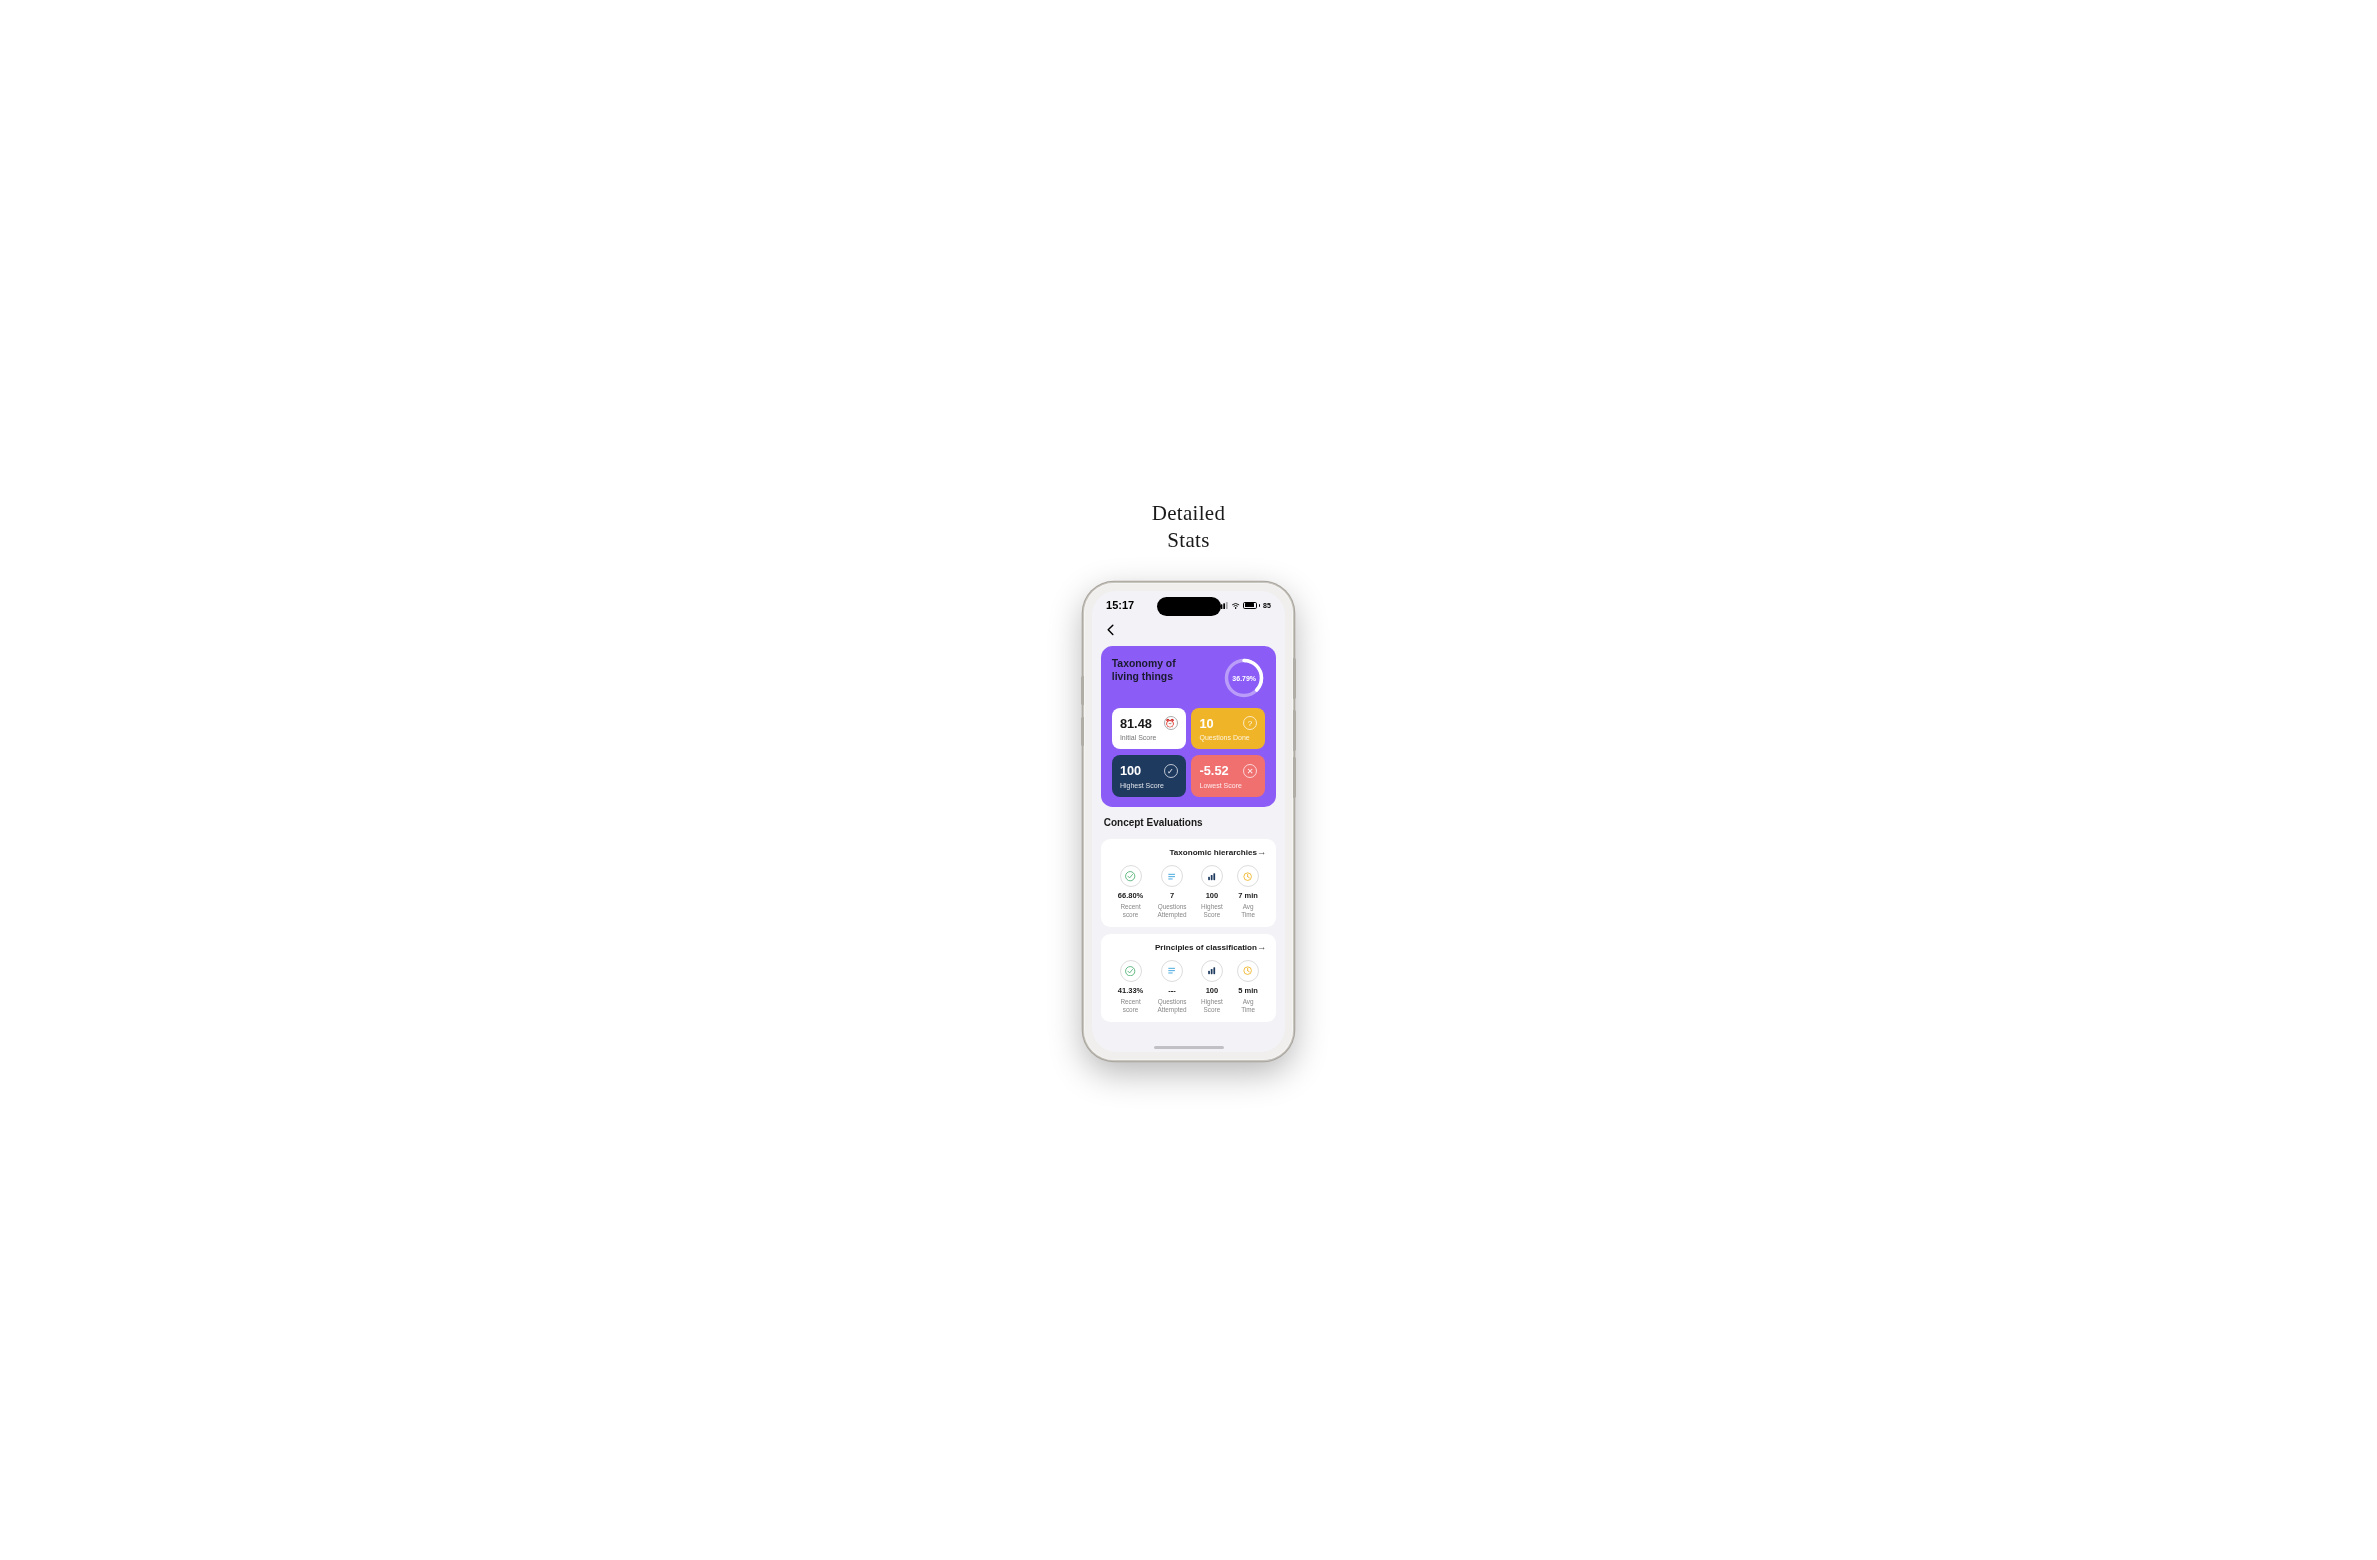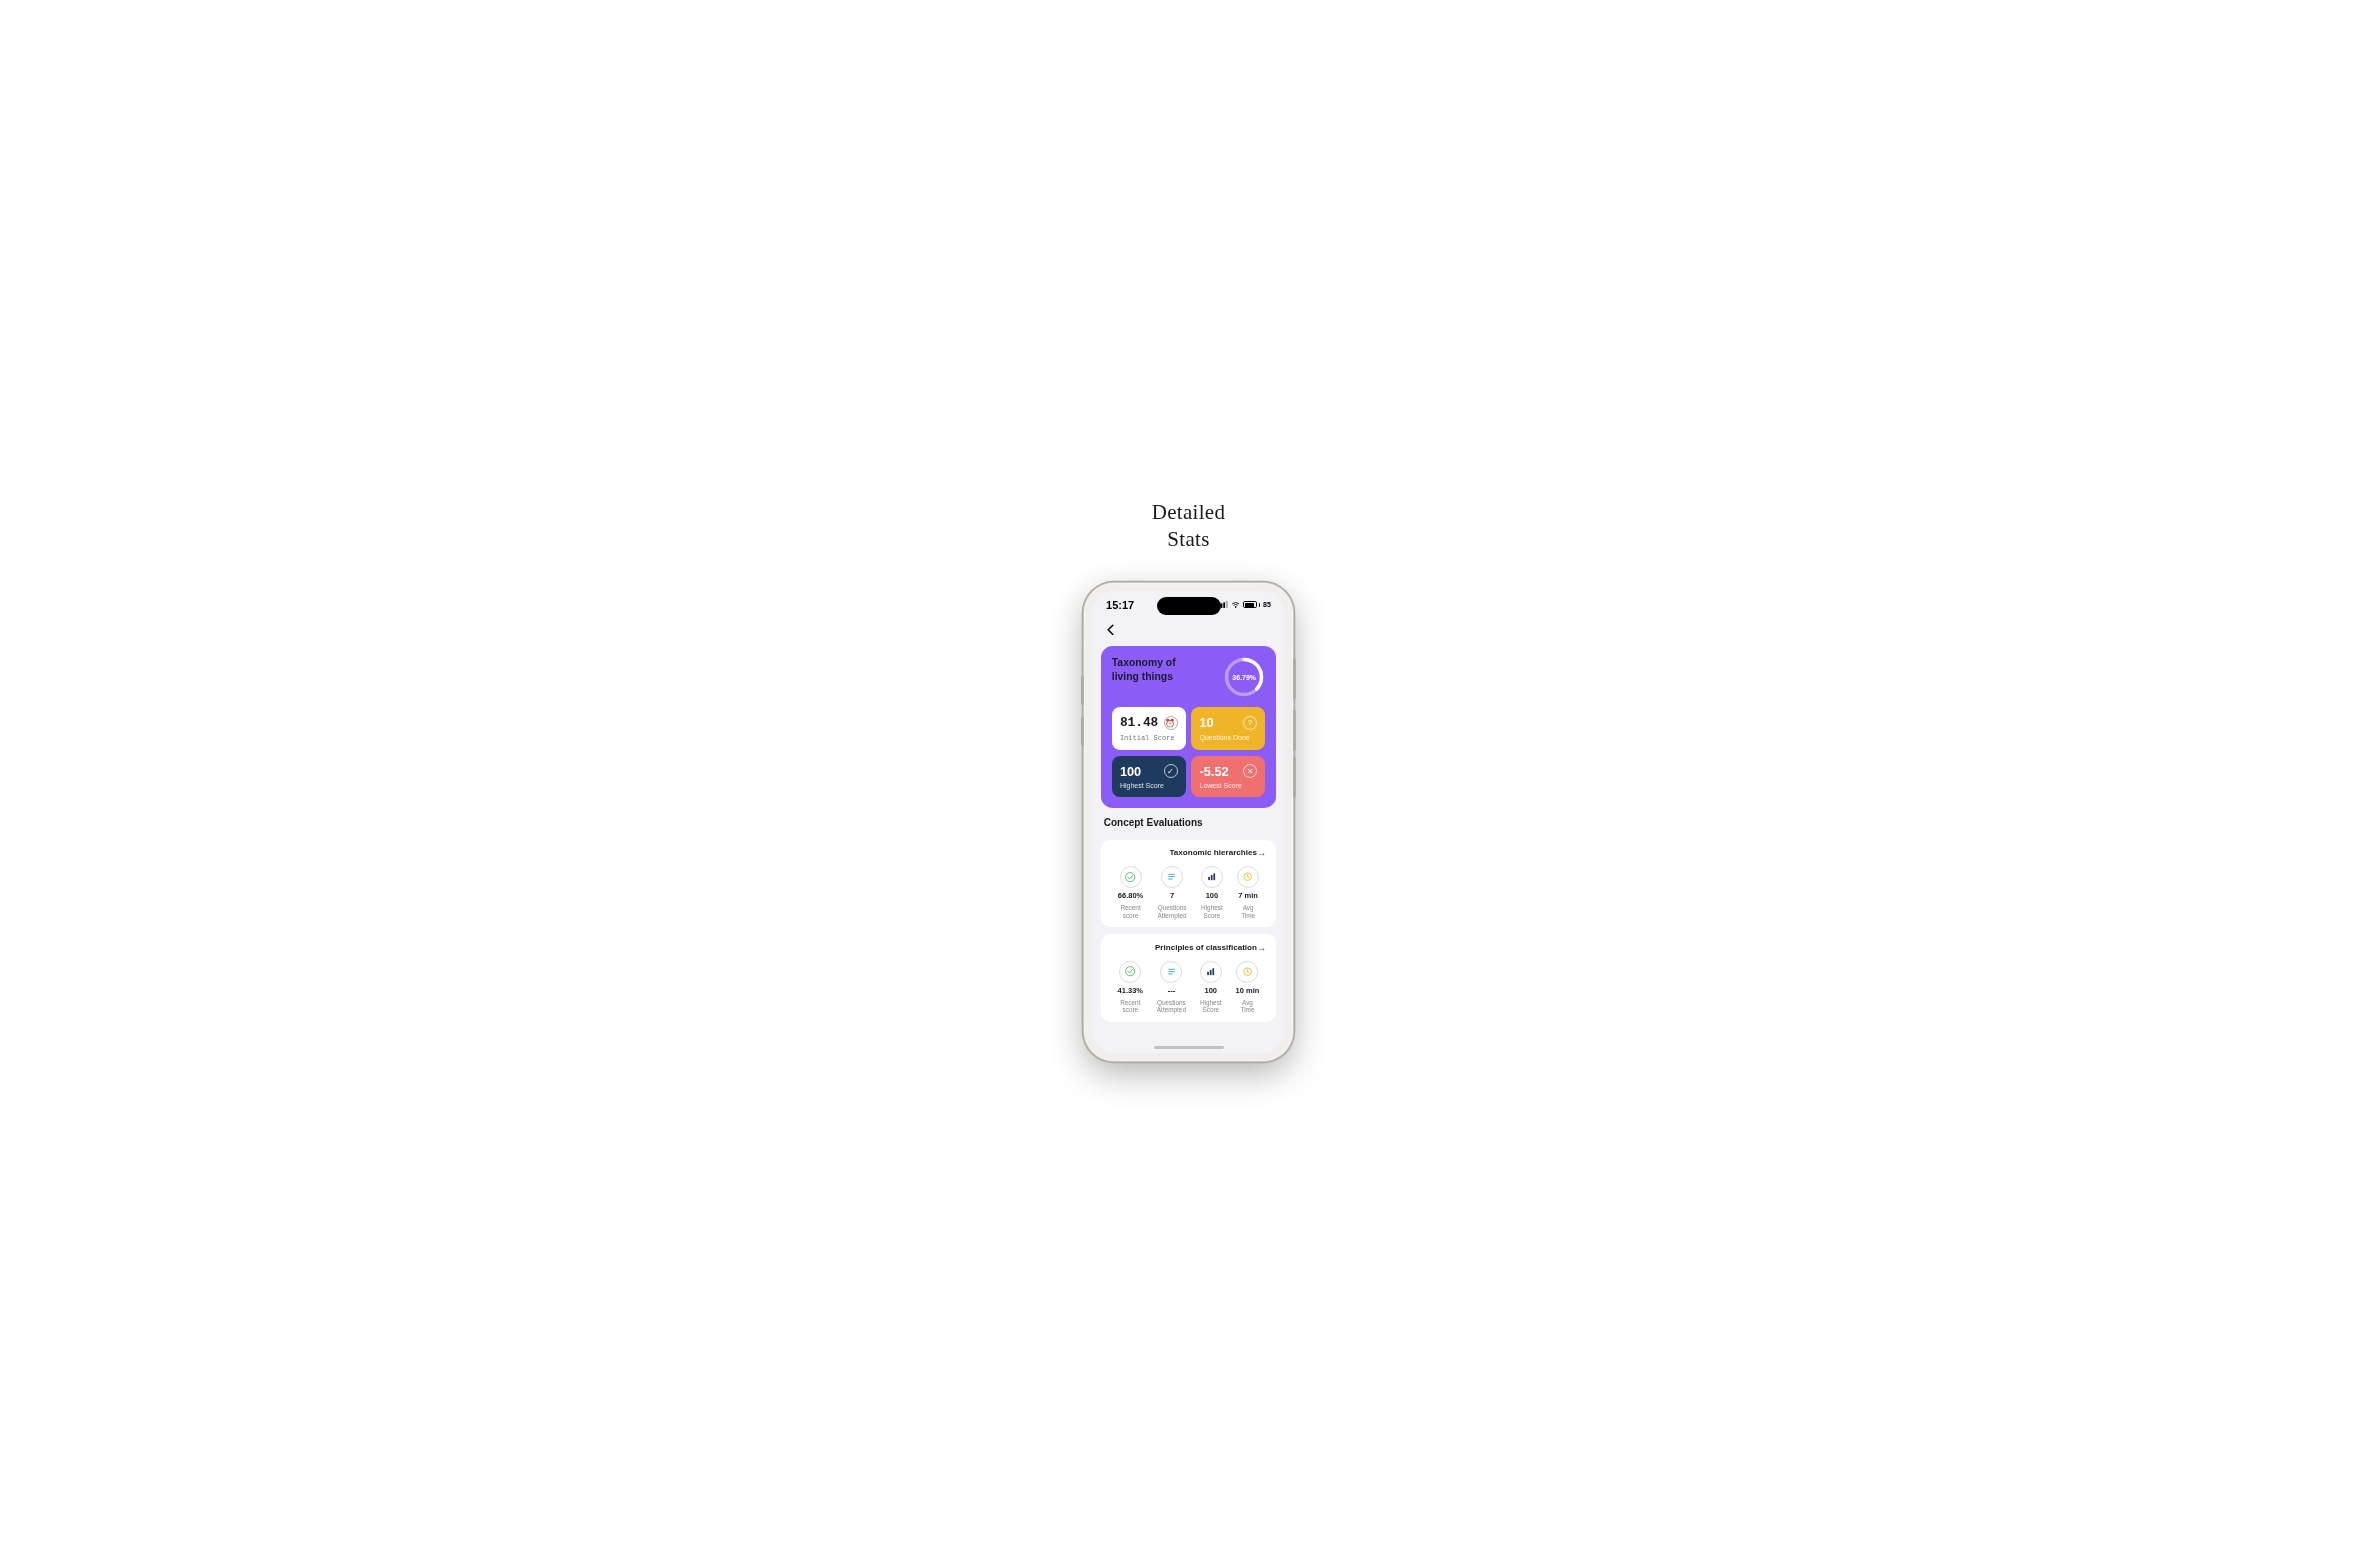--- a/index.html
+++ b/index.html
@@ -224,21 +224,20 @@
     .stat-tile {
       border-radius: 8.1px;
       padding: 8.1px;
       display: flex;
       flex-direction: column;
       gap: 3.5px;
     }
 
     .stat-tile.white {
       background: #ffffff;
-      font-family: Liberation Mono, monospace;
     }
 
     .stat-tile.yellow {
       background: #f0b429;
     }
 
     .stat-tile.dark-blue {
       background: #1e3a5f;
     }
 
@@ -575,21 +574,21 @@
             </div>
 
             <div class="concept-stat">
               <div class="concept-stat-icon">
                 <svg width="9.3" height="9.3" viewBox="0 0 16 16">
                   <circle cx="8" cy="8" r="6.5" fill="none" stroke="#f0b429" stroke-width="1.5"></circle>
                   <line x1="8" y1="4" x2="8" y2="8" stroke="#f0b429" stroke-width="1.5" stroke-linecap="round"></line>
                   <line x1="8" y1="8" x2="11" y2="10" stroke="#f0b429" stroke-width="1.5" stroke-linecap="round"></line>
                 </svg>
               </div>
-              <span class="concept-stat-value">10 min</span>
+              <span class="concept-stat-value">5 min</span>
               <span class="concept-stat-label">Avg<br>Time</span>
             </div>
 
           </div>
         </div>
 
       </div>
 
     </div>
 

